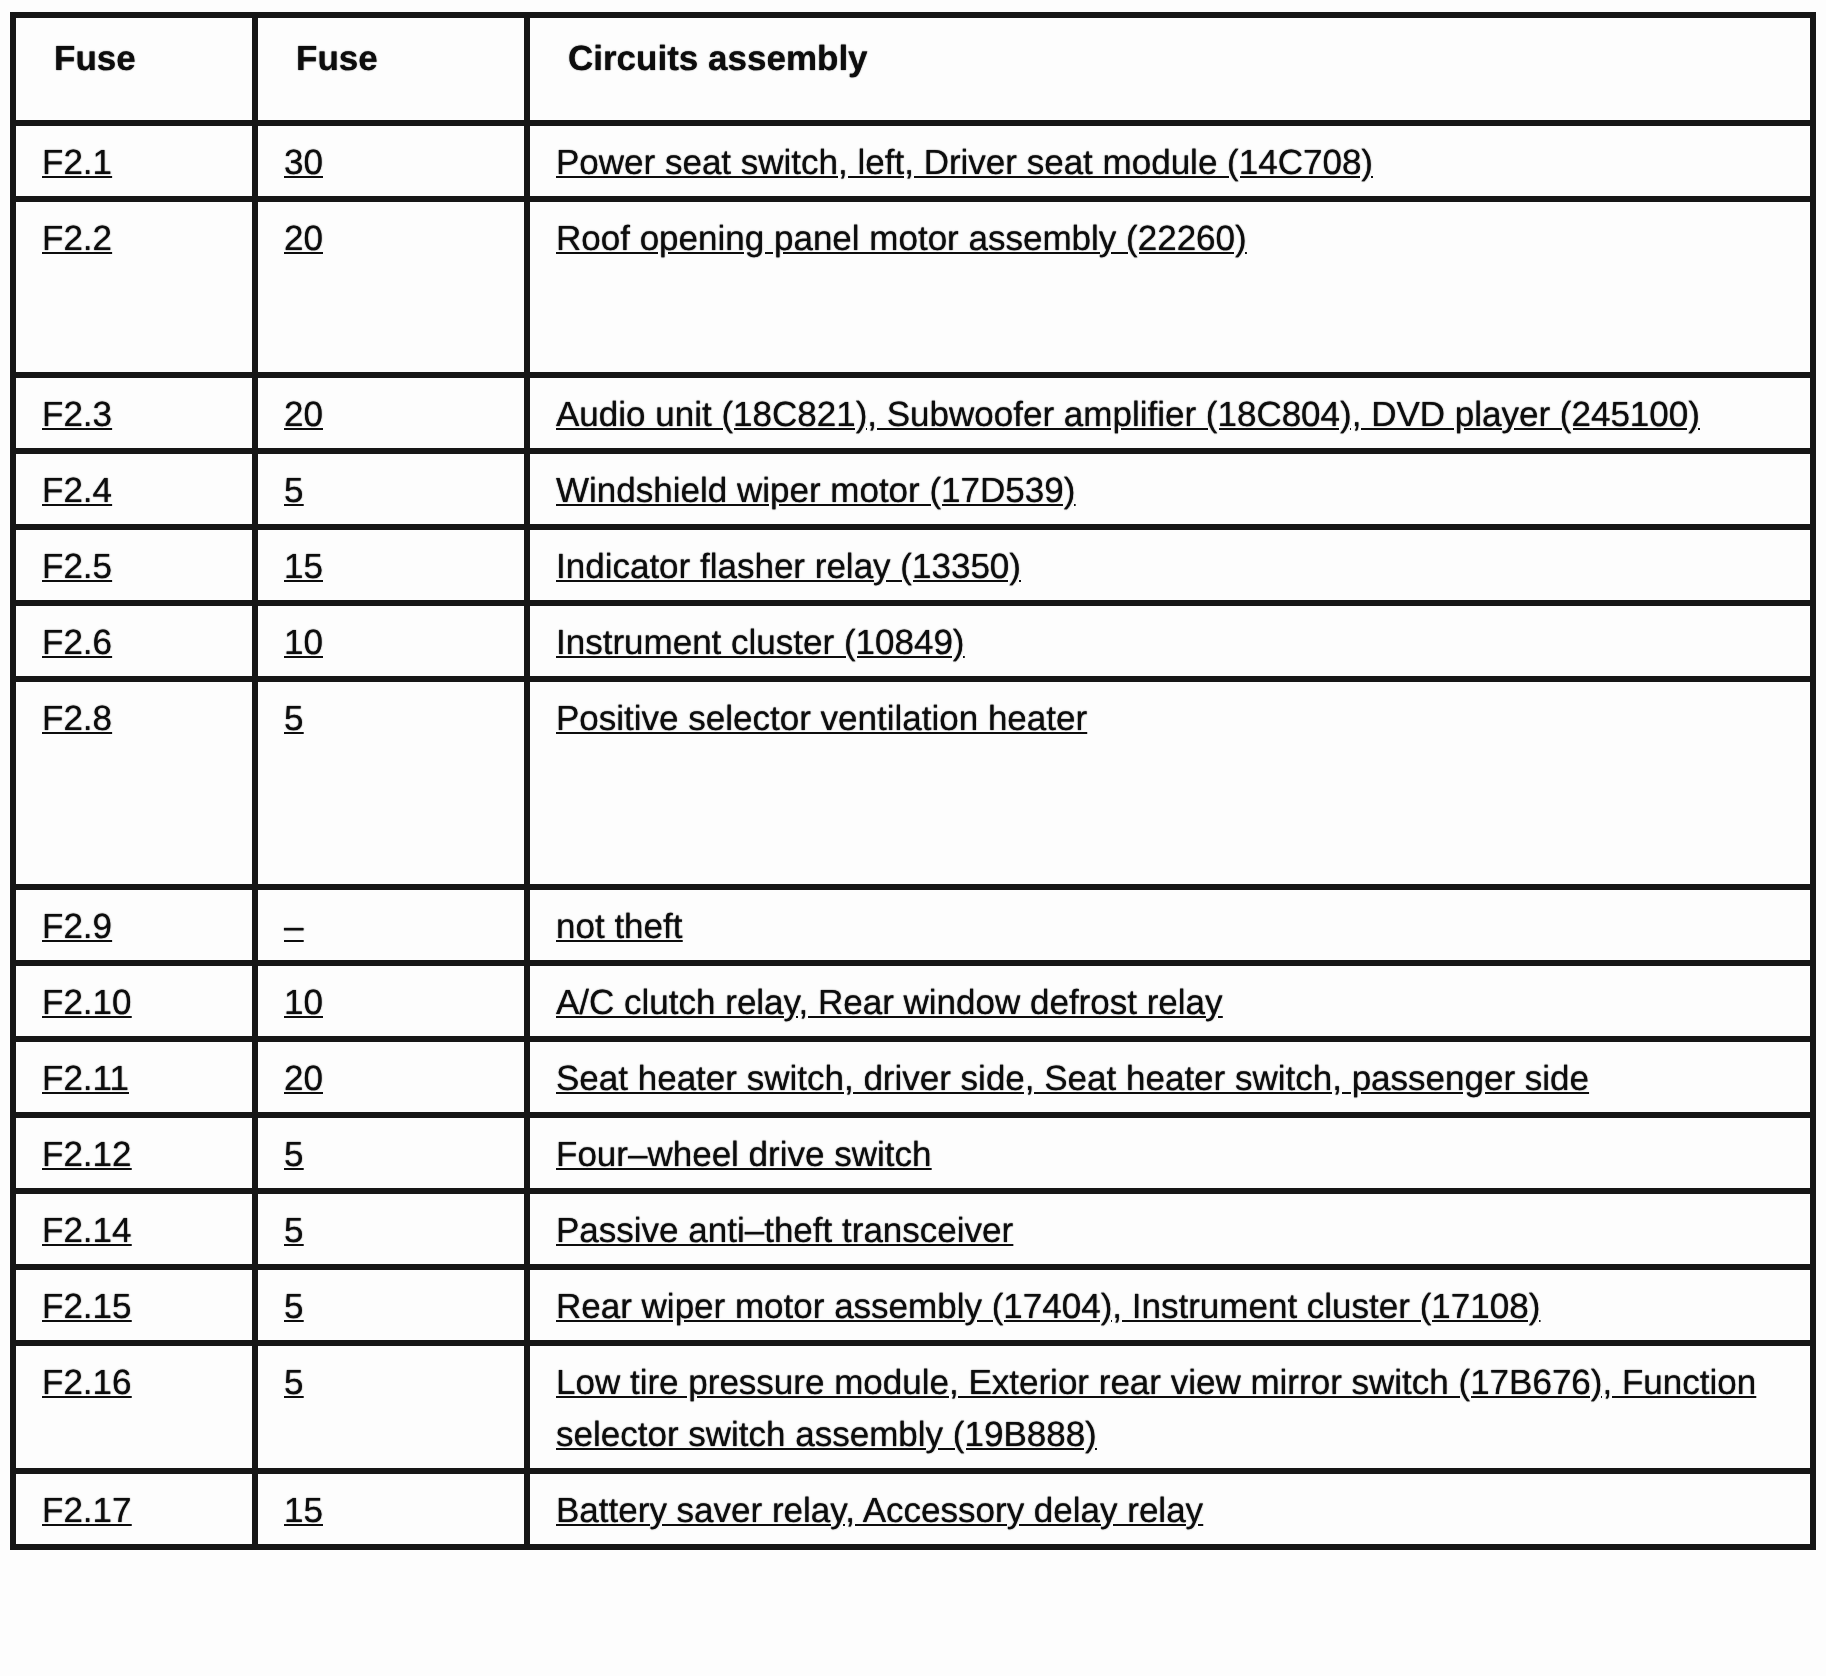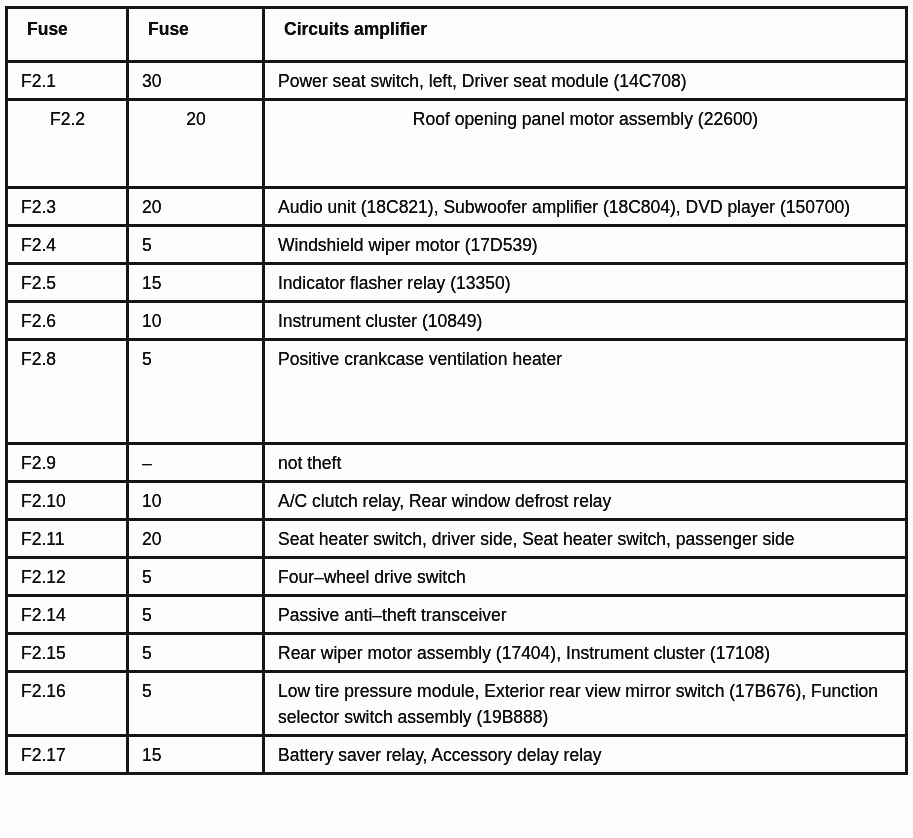--- a/index.html
+++ b/index.html
@@ -37,60 +37,60 @@
     
     text-shadow: 0 0 0.6px currentColor;
     overflow: hidden;
   }
   .fuse-table th {
     height: 54px;
     font-weight: bold;
     padding-top: 7px;
     padding-left: 19px;
   }
-  .fuse-table td { height: 35px; }
+  .fuse-table td { height: 35px; text-decoration: underline; }
   
-  .fuse-table tbody tr:nth-child(2)  td { height: 88px; text-align: center;  }
+  .fuse-table tbody tr:nth-child(2)  td { height: 88px;  }
   .fuse-table tbody tr:nth-child(7)  td { height: 104px; }
   .fuse-table tbody tr:nth-child(16) td { height: 64px;  }
 </style>
 </head>
 <body>
 
 <div class="page">
   <table class="fuse-table">
     <colgroup>
       <col class="c-fuse">
       <col class="c-amps">
       <col class="c-circ">
     </colgroup>
     <thead>
       <tr>
         <th>Fuse</th>
         <th>Fuse</th>
-        <th>Circuits amplifier</th>
+        <th>Circuits assembly</th>
       </tr>
     </thead>
     <tbody id="fuse-rows">
   <tr>
     <td>F2.1</td>
     <td>30</td>
     <td>Power seat switch, left, Driver seat module (14C708)</td>
   </tr>
 
   <tr>
     <td>F2.2</td>
     <td>20</td>
-    <td>Roof opening panel motor assembly (22600)</td>
+    <td>Roof opening panel motor assembly (22260)</td>
   </tr>
 
   <tr>
     <td>F2.3</td>
     <td>20</td>
-    <td>Audio unit (18C821), Subwoofer amplifier (18C804), DVD player (150700)</td>
+    <td>Audio unit (18C821), Subwoofer amplifier (18C804), DVD player (245100)</td>
   </tr>
 
   <tr>
     <td>F2.4</td>
     <td>5</td>
     <td>Windshield wiper motor (17D539)</td>
   </tr>
 
   <tr>
     <td>F2.5</td>
@@ -101,21 +101,21 @@
   <tr>
     <td>F2.6</td>
     <td>10</td>
     <td>Instrument cluster (10849)</td>
   </tr>
 
 
   <tr>
     <td>F2.8</td>
     <td>5</td>
-    <td>Positive crankcase ventilation heater</td>
+    <td>Positive selector ventilation heater</td>
   </tr>
 
   <tr>
     <td>F2.9</td>
     <td>–</td>
     <td>not theft</td>
   </tr>
 
   <tr>
     <td>F2.10</td>

